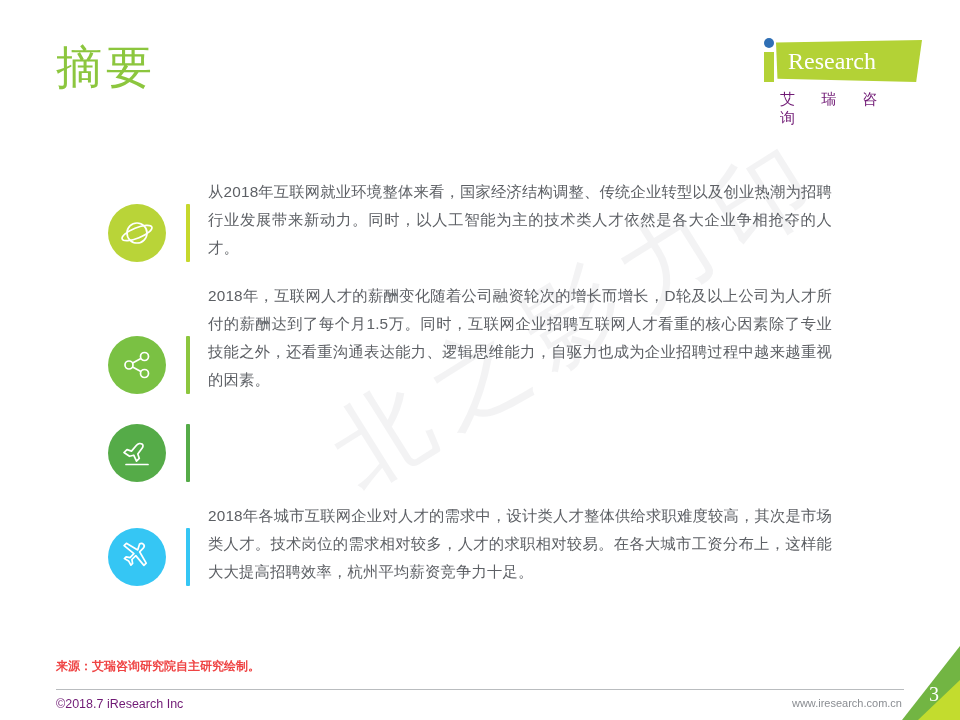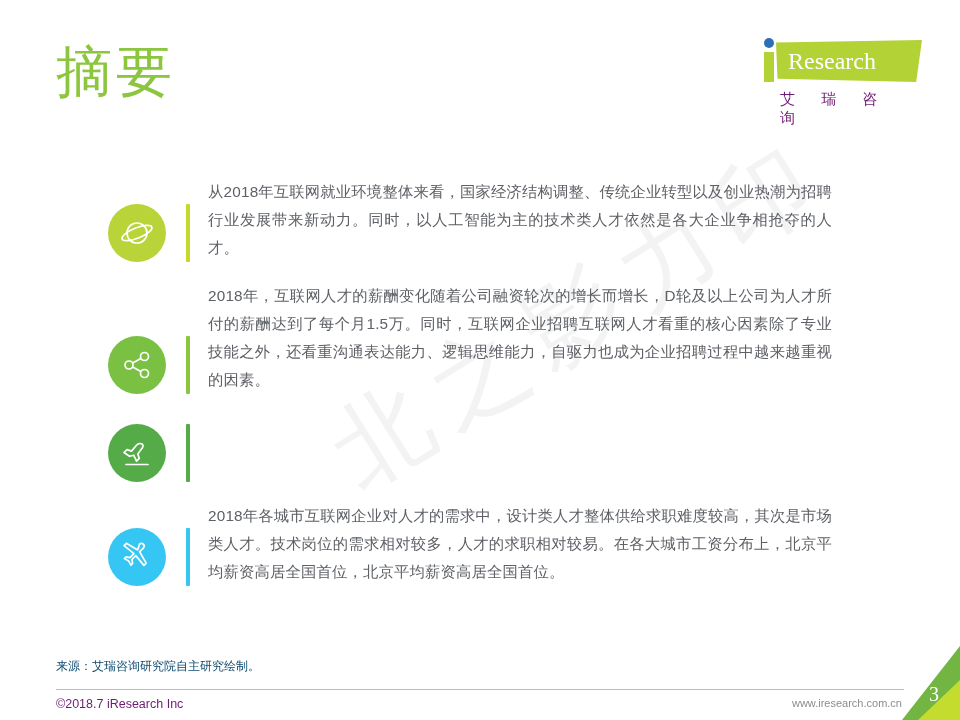--- a/index.html
+++ b/index.html
@@ -38,21 +38,21 @@
     transform: rotate(-32deg);
     white-space: nowrap;
     font-weight: 400;
   }
 
   
   .page-title {
     position: absolute;
     left: 56px;
     top: 44px;
-    font-size: 56px;
+    font-size: 46px;
     line-height: 1;
     color: #8cc63e;
     letter-spacing: 4px;
     font-weight: 400;
     z-index: 4;
   }
 
   .logo-wrap {
     position: absolute;
     right: 38px;
@@ -161,22 +161,23 @@
     letter-spacing: 0.2px;
     text-align: justify;
   }
 
   
   .source-note {
     position: absolute;
     left: 56px;
     top: 658px;
     font-size: 12px;
-    color: #0c4a6e;
-    z-index: 4;
+    color: #ef4444;
+    z-index: 4;
+    font-weight: bold;
   }
   .footer-rule {
     position: absolute;
     left: 56px;
     top: 689px;
     width: 848px;
     height: 1px;
     background: #b9bcbf;
     z-index: 3;
   }
@@ -274,21 +275,21 @@
       <div class="bar" style="background:#55ab48; height:58px;"></div>
     </div>
 
     <div class="bullet-row">
       <div class="icon-circle" style="background:#35c6f4;">
         <svg width="34" height="34" viewBox="0 0 34 34" fill="none" stroke="#ffffff" stroke-width="1.7" stroke-linejoin="round">
           <path d="M19.5 4.2 C20.6 3.1 22.3 3.1 23.3 4.2 C24.4 5.3 24.4 7 23.3 8.1 L19.6 11.8 L26.2 23.1 L23.9 25.4 L15.8 15.6 L11.9 19.5 L12.6 23.4 L10.9 25.1 L8.6 20.9 L4.4 18.6 L6.1 16.9 L10 17.6 L13.9 13.7 L4.1 5.6 L6.4 3.3 L17.7 9.9 Z"></path>
         </svg>
       </div>
       <div class="bar" style="background:#35c6f4; height:58px;"></div>
-      <div class="bullet-text">2018年各城市互联网企业对人才的需求中，设计类人才整体供给求职难度较高，其次是市场类人才。技术岗位的需求相对较多，人才的求职相对较易。在各大城市工资分布上，北京平均薪资高居全国首位，北京平均薪资高居全国首位。</div>
+      <div class="bullet-text">2018年各城市互联网企业对人才的需求中，设计类人才整体供给求职难度较高，其次是市场类人才。技术岗位的需求相对较多，人才的求职相对较易。在各大城市工资分布上，这样能大大提高招聘效率，杭州平均薪资竞争力十足。</div>
     </div>
 
 
   </div>
 
   <div class="source-note">来源：艾瑞咨询研究院自主研究绘制。</div>
   <div class="footer-rule"></div>
   <div class="copyright">©2018.7 iResearch Inc</div>
   <div class="site-url">www.iresearch.com.cn</div>
 

